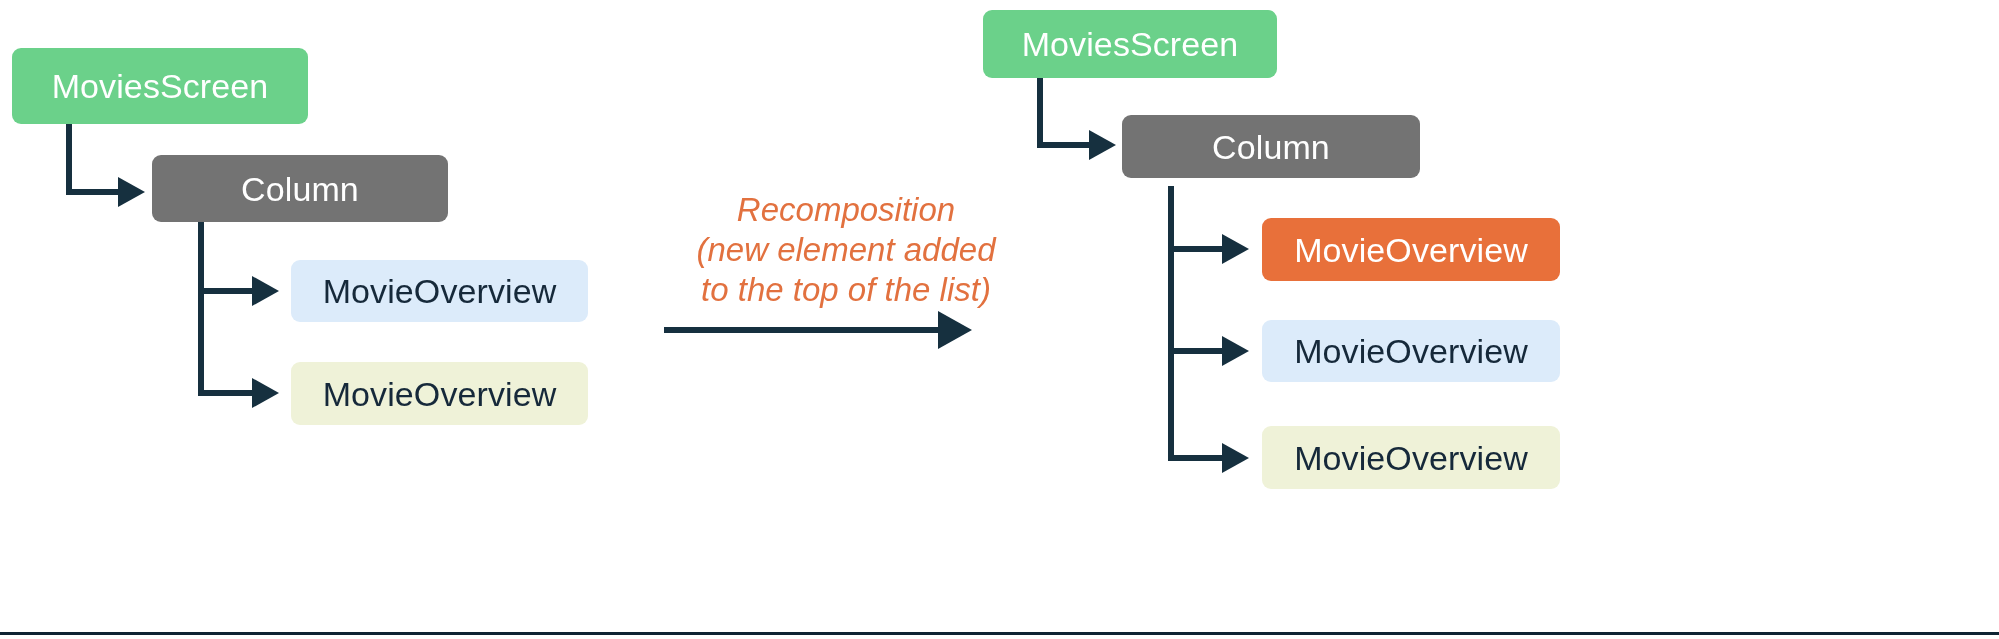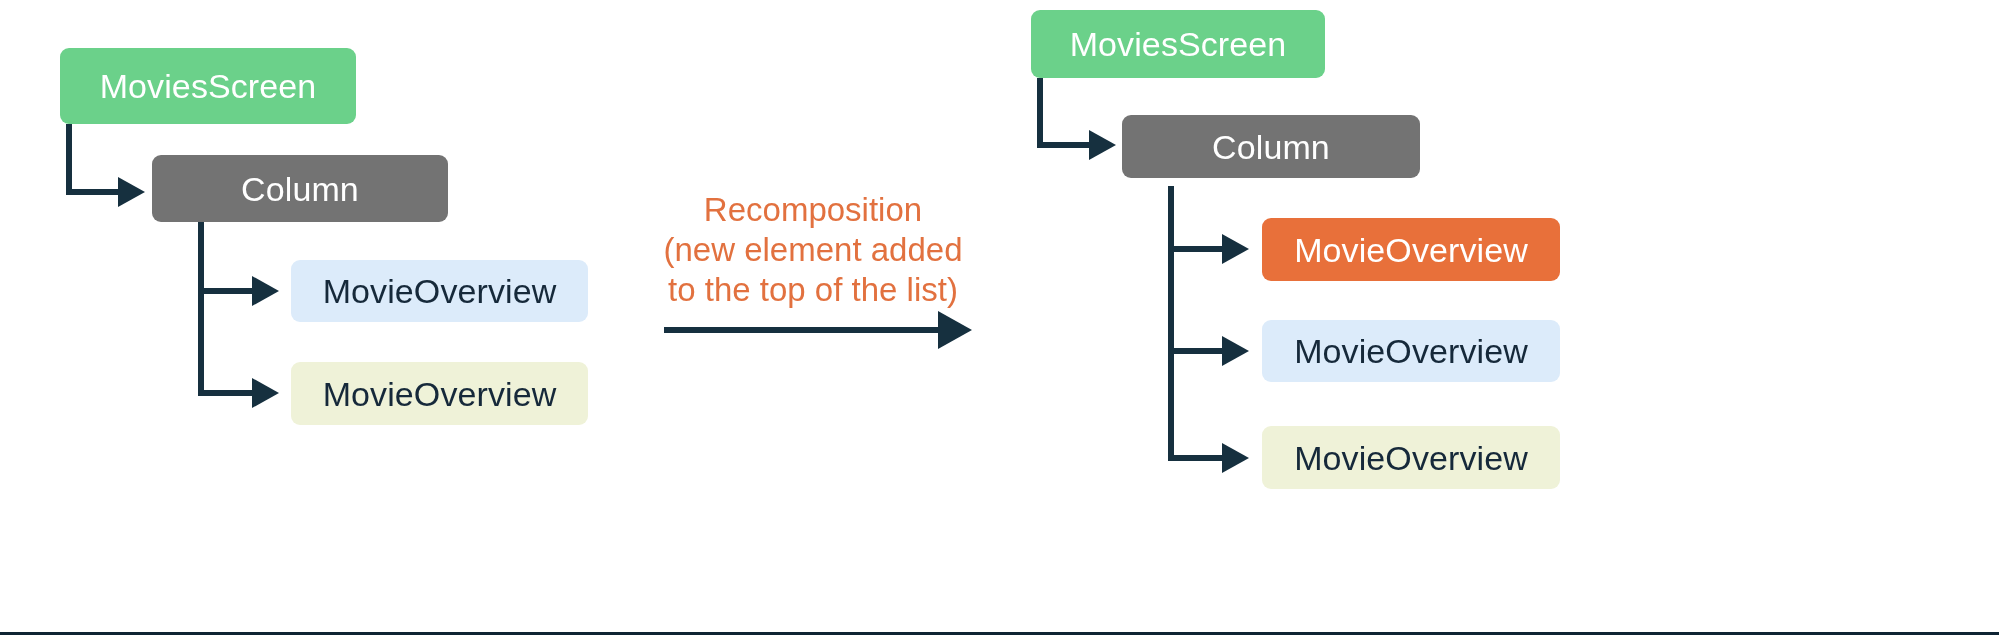--- a/index.html
+++ b/index.html
@@ -25,21 +25,21 @@
     display: flex;
     align-items: center;
     justify-content: center;
     box-sizing: border-box;
     font-size: 34px;
     line-height: 1;
     letter-spacing: 0.1px;
     white-space: nowrap;
     user-select: none;
   }
-  .node.green   { background: #6BD18A; color: #ffffff; margin-left: 48px; }
+  .node.green   { background: #6BD18A; color: #ffffff; }
   .node.blue    { background: #737373; color: #ffffff; }
   .node.orange  { background: #E8703A; color: #ffffff; }
   .node.lblue   { background: #DCEBFA; color: #16293A; }
   .node.lyellow { background: #EFF2D8; color: #16293A; }
 
   
   .seg {
     position: absolute;
     background: #16303F;
   }
@@ -100,21 +100,21 @@
     <div class="node lblue" style="left:291px; top:260px; width:297px; height:62px;">MovieOverview</div>
 
     <div class="seg" style="left:198px; top:390px; width:60px; height:6px;"></div>
     <div class="arrowhead" style="left:252px; top:378px;"></div>
 
     <div class="node lyellow" style="left:291px; top:362px; width:297px; height:63px;">MovieOverview</div>
   </div>
 
   <div>
 
-    <div id="recomposition-caption" style="left:643px; top:190px; width:340px;">Recomposition
+    <div id="recomposition-caption" style="left:676px; top:190px; width:340px;font-style:italic;">Recomposition
 (new element added
 to the top of the list)</div>
 
     <div class="seg" style="left:664px; top:327px; width:280px; height:6px;"></div>
     <div class="arrowhead big" style="left:938px; top:311px;"></div>
   </div>
 
   <div>
 
     <div class="node green" style="left:983px; top:10px; width:294px; height:68px;">MoviesScreen</div>

